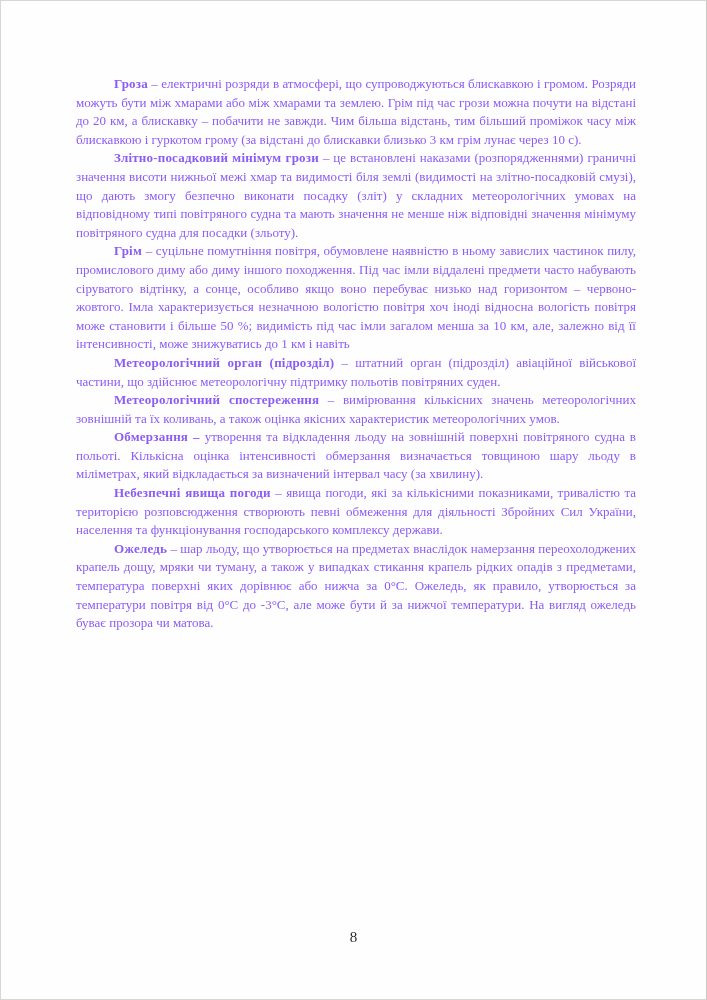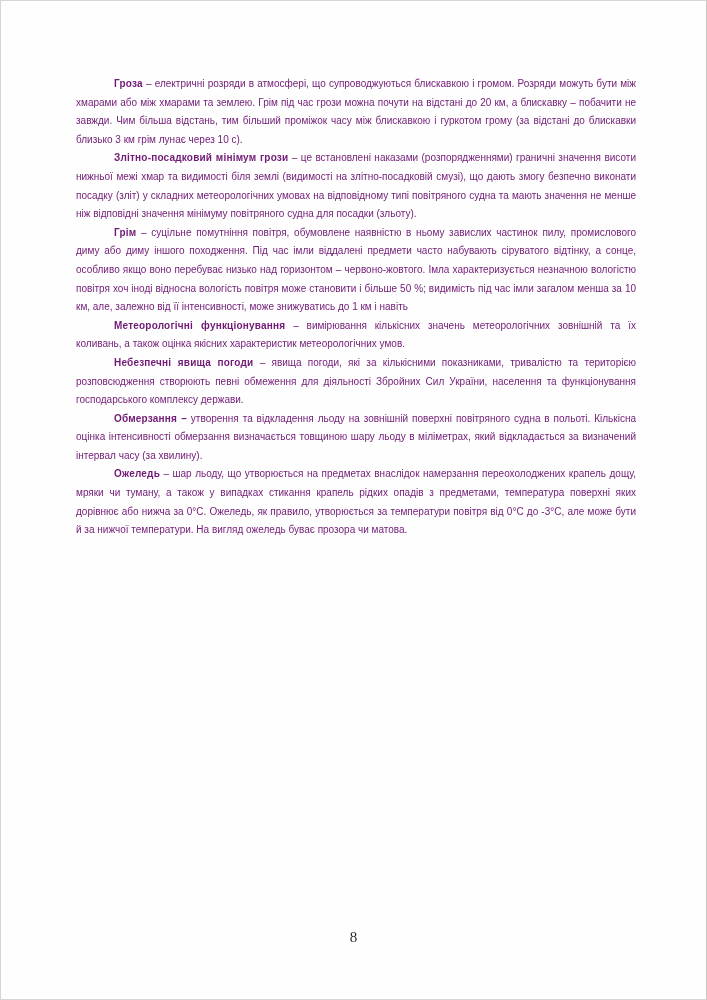--- a/index.html
+++ b/index.html
@@ -19,24 +19,24 @@
     box-sizing: border-box;
     background: #fefefe;
     border: 1px solid #d6d6d2;
     border-right-color: #c9c9c5;
   }
   .text-block {
     position: absolute;
     left: 75px;
     top: 74px;
     width: 560px;
-    font-family: Liberation Sans, sans-serif;
-    font-size: 10px;
+    font-family: Liberation Serif, serif;
+    font-size: 13px;
     line-height: 18.6px;
-    color: #701a75;
+    color: #8b5cf6;
     text-align: justify;
   }
   .text-block p {
     margin: 0;
     padding: 0;
     text-indent: 38px;
   }
   .term {
     font-weight: bold;
     letter-spacing: 0.2px;
@@ -68,35 +68,39 @@
     <p>
       <span class="term">Злітно-посадковий мінімум грози</span>
       <span>– це встановлені наказами (розпорядженнями) граничні значення висоти нижньої межі хмар та видимості біля землі (видимості на злітно-посадковій смузі), що дають змогу безпечно виконати посадку (зліт) у складних метеорологічних умовах на відповідному типі повітряного судна та мають значення не менше ніж відповідні значення мінімуму повітряного судна для посадки (зльоту).</span>
     </p>
 
     <p>
       <span class="term">Грім</span>
       <span>– суцільне помутніння повітря, обумовлене наявністю в ньому завислих частинок пилу, промислового диму або диму іншого походження. Під час імли віддалені предмети часто набувають сіруватого відтінку, а сонце, особливо якщо воно перебуває низько над горизонтом – червоно-жовтого. Імла характеризується незначною вологістю повітря хоч іноді відносна вологість повітря може становити і більше 50 %; видимість під час імли загалом менша за 10 км, але, залежно від її інтенсивності, може знижуватись до 1 км і навіть</span>
     </p>
 
+    <p>
+      <span class="term">Метеорологічний орган (підрозділ)</span>
+      <span>– штатний орган (підрозділ) авіаційної військової частини, що здійснює метеорологічну підтримку польотів повітряних суден.</span>
+    </p>
 
     <p>
-      <span class="term">Метеорологічні функціонування</span>
+      <span class="term">Метеорологічний спостереження</span>
       <span>– вимірювання кількісних значень метеорологічних зовнішній та їх коливань, а також оцінка якісних характеристик метеорологічних умов.</span>
     </p>
 
 
     <p>
-      <span class="term">Небезпечні явища погоди</span>
-      <span>– явища погоди, які за кількісними показниками, тривалістю та територією розповсюдження створюють певні обмеження для діяльності Збройних Сил України, населення та функціонування господарського комплексу держави.</span>
+      <span class="term">Обмерзання –</span>
+      <span>утворення та відкладення льоду на зовнішній поверхні повітряного судна в польоті. Кількісна оцінка інтенсивності обмерзання визначається товщиною шару льоду в міліметрах, який відкладається за визначений інтервал часу (за хвилину).</span>
     </p>
 
     <p>
-      <span class="term">Обмерзання –</span>
-      <span>утворення та відкладення льоду на зовнішній поверхні повітряного судна в польоті. Кількісна оцінка інтенсивності обмерзання визначається товщиною шару льоду в міліметрах, який відкладається за визначений інтервал часу (за хвилину).</span>
+      <span class="term">Небезпечні явища погоди</span>
+      <span>– явища погоди, які за кількісними показниками, тривалістю та територією розповсюдження створюють певні обмеження для діяльності Збройних Сил України, населення та функціонування господарського комплексу держави.</span>
     </p>
 
     <p>
       <span class="term">Ожеледь</span>
       <span>– шар льоду, що утворюється на предметах внаслідок намерзання переохолоджених крапель дощу, мряки чи туману, а також у випадках стикання крапель рідких опадів з предметами, температура поверхні яких дорівнює або нижча за 0°С. Ожеледь, як правило, утворюється за температури повітря від 0°С до -3°С, але може бути й за нижчої температури. На вигляд ожеледь буває прозора чи матова.</span>
     </p>
 
   </div>
 
   <div class="page-number">8</div>

